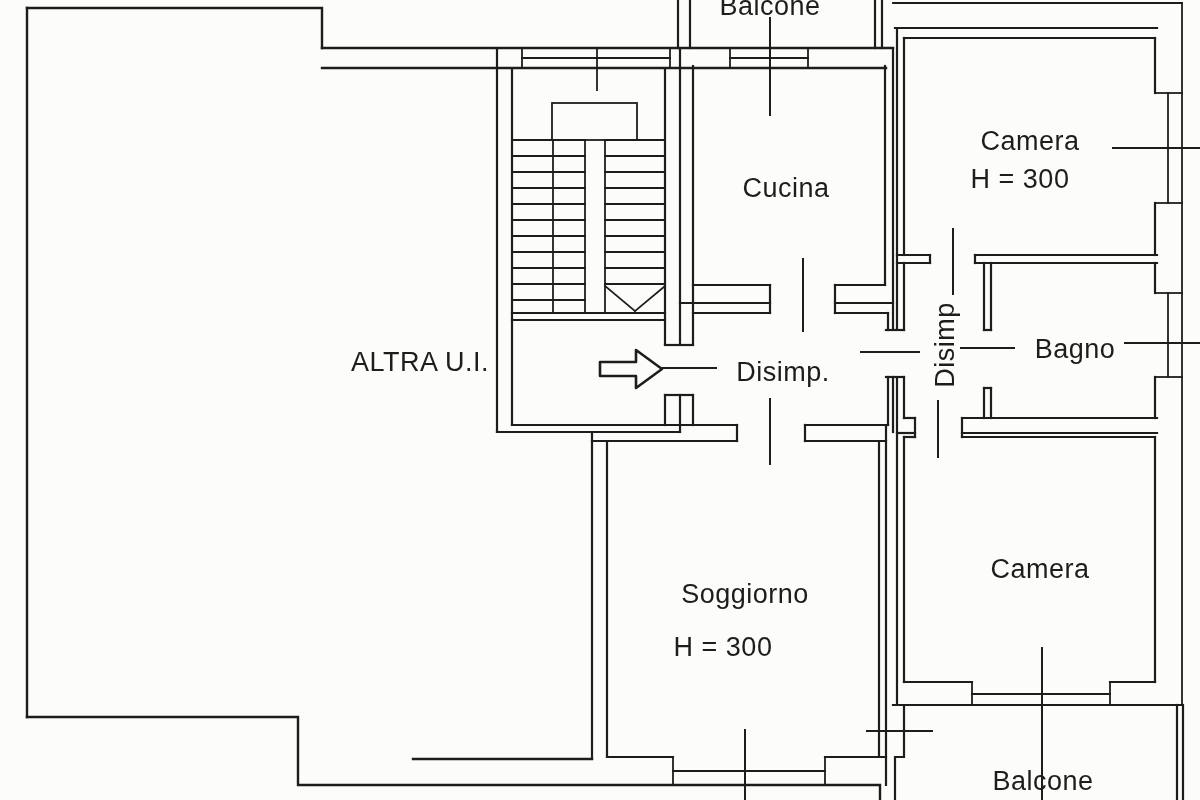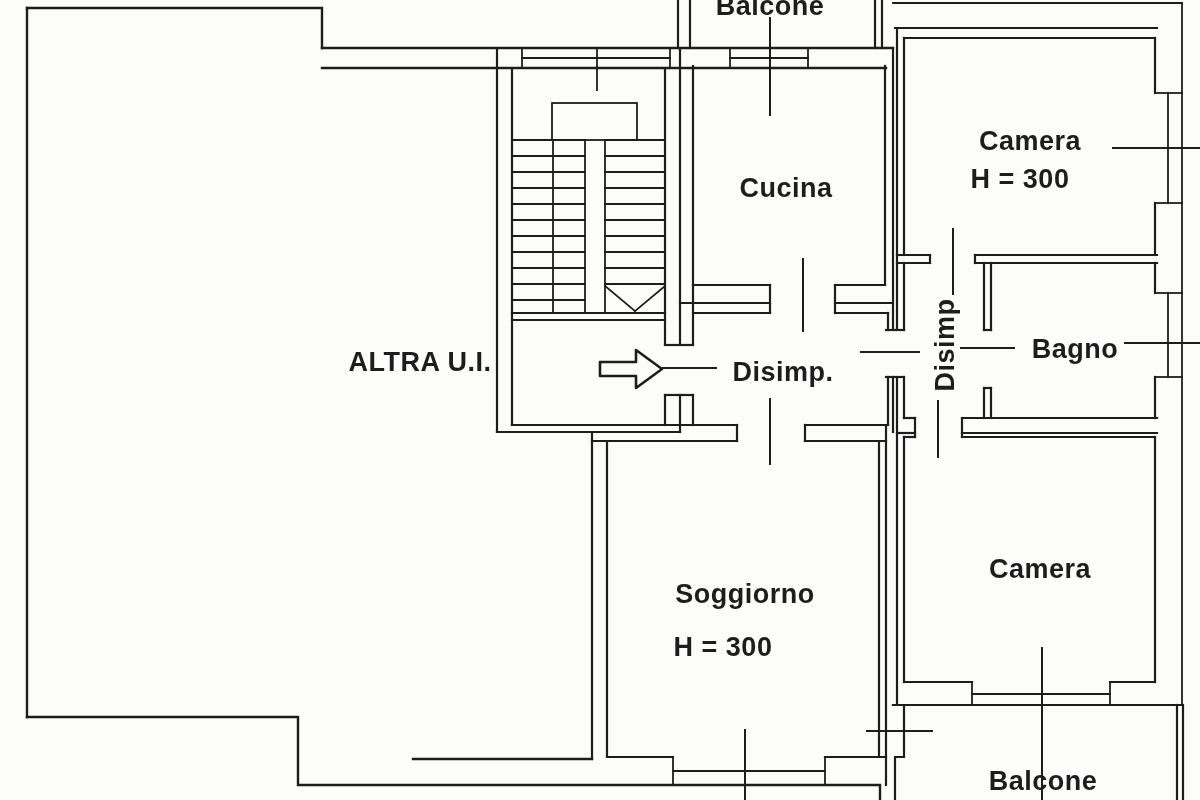--- a/index.html
+++ b/index.html
@@ -2,21 +2,20 @@
 <html><head>
 <meta charset="utf-8">
 <style>
   html,body{margin:0;padding:0;background:#e8e8e8;}
   .sheet{
     position:relative;
     width:1200px;height:800px;
     background:#fcfcfa;
     overflow:hidden;
     font-family:"Liberation Sans", sans-serif;
-    font-weight:bold;
   }
   svg{display:block}
   .plan-label{
     font-family:"Liberation Sans", sans-serif;
     font-size:27px;
     fill:#1d1d1d;
     letter-spacing:0.5px;
   }
 </style>
 </head>

